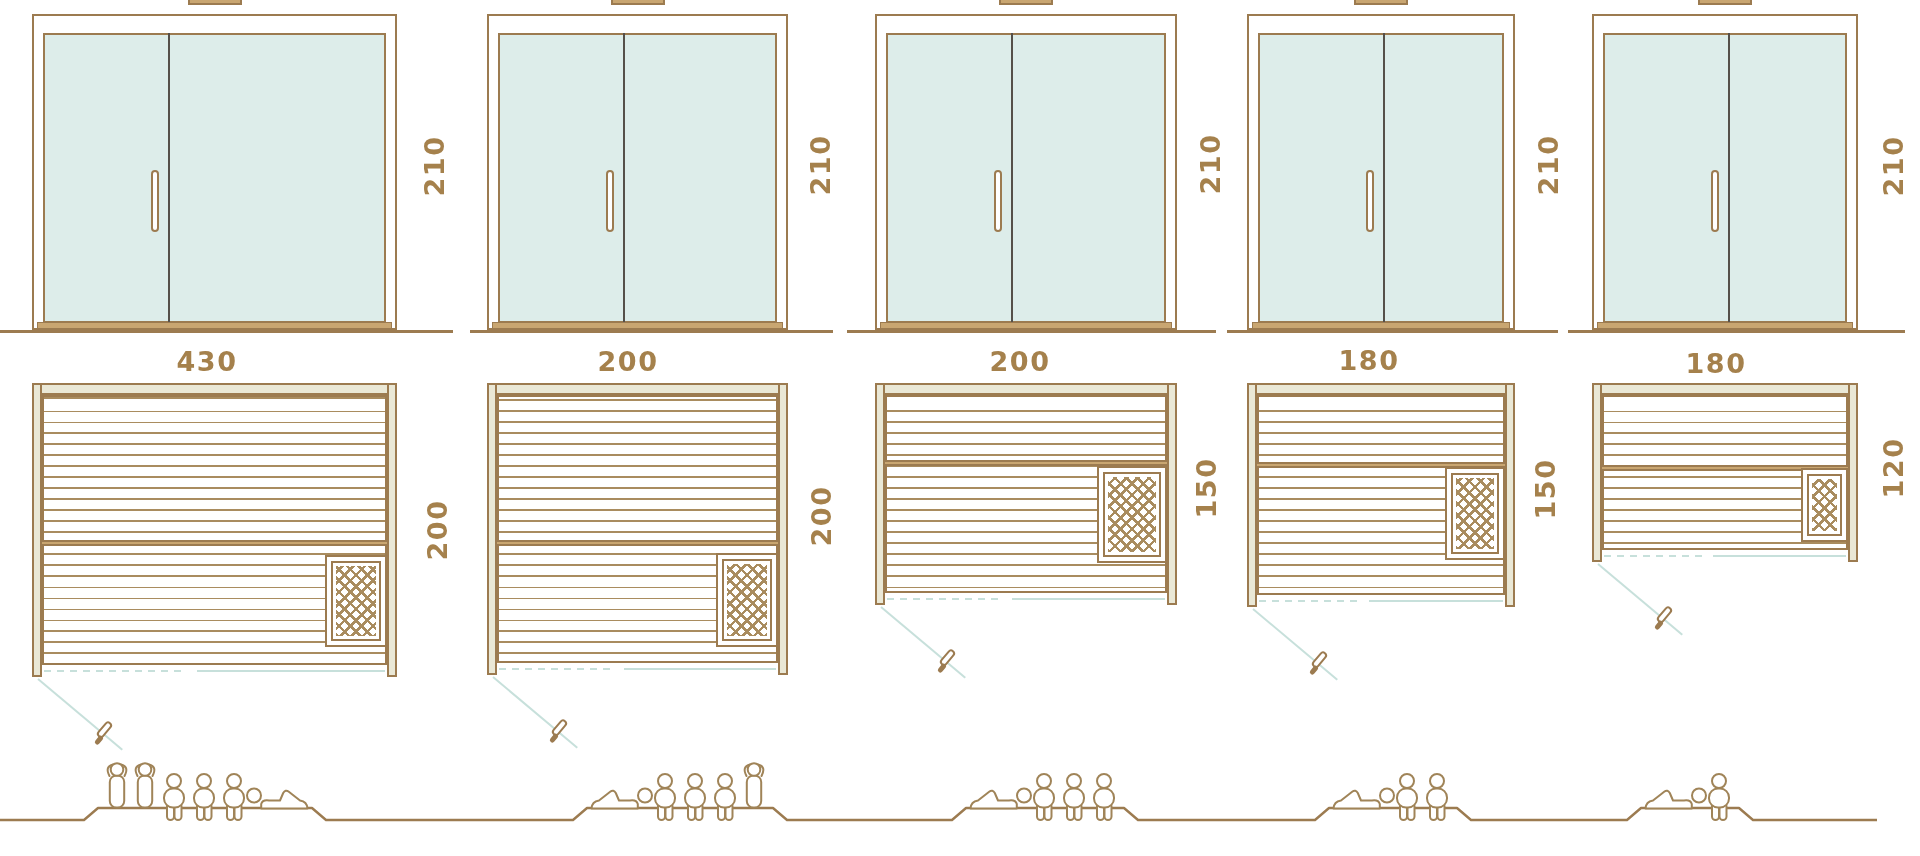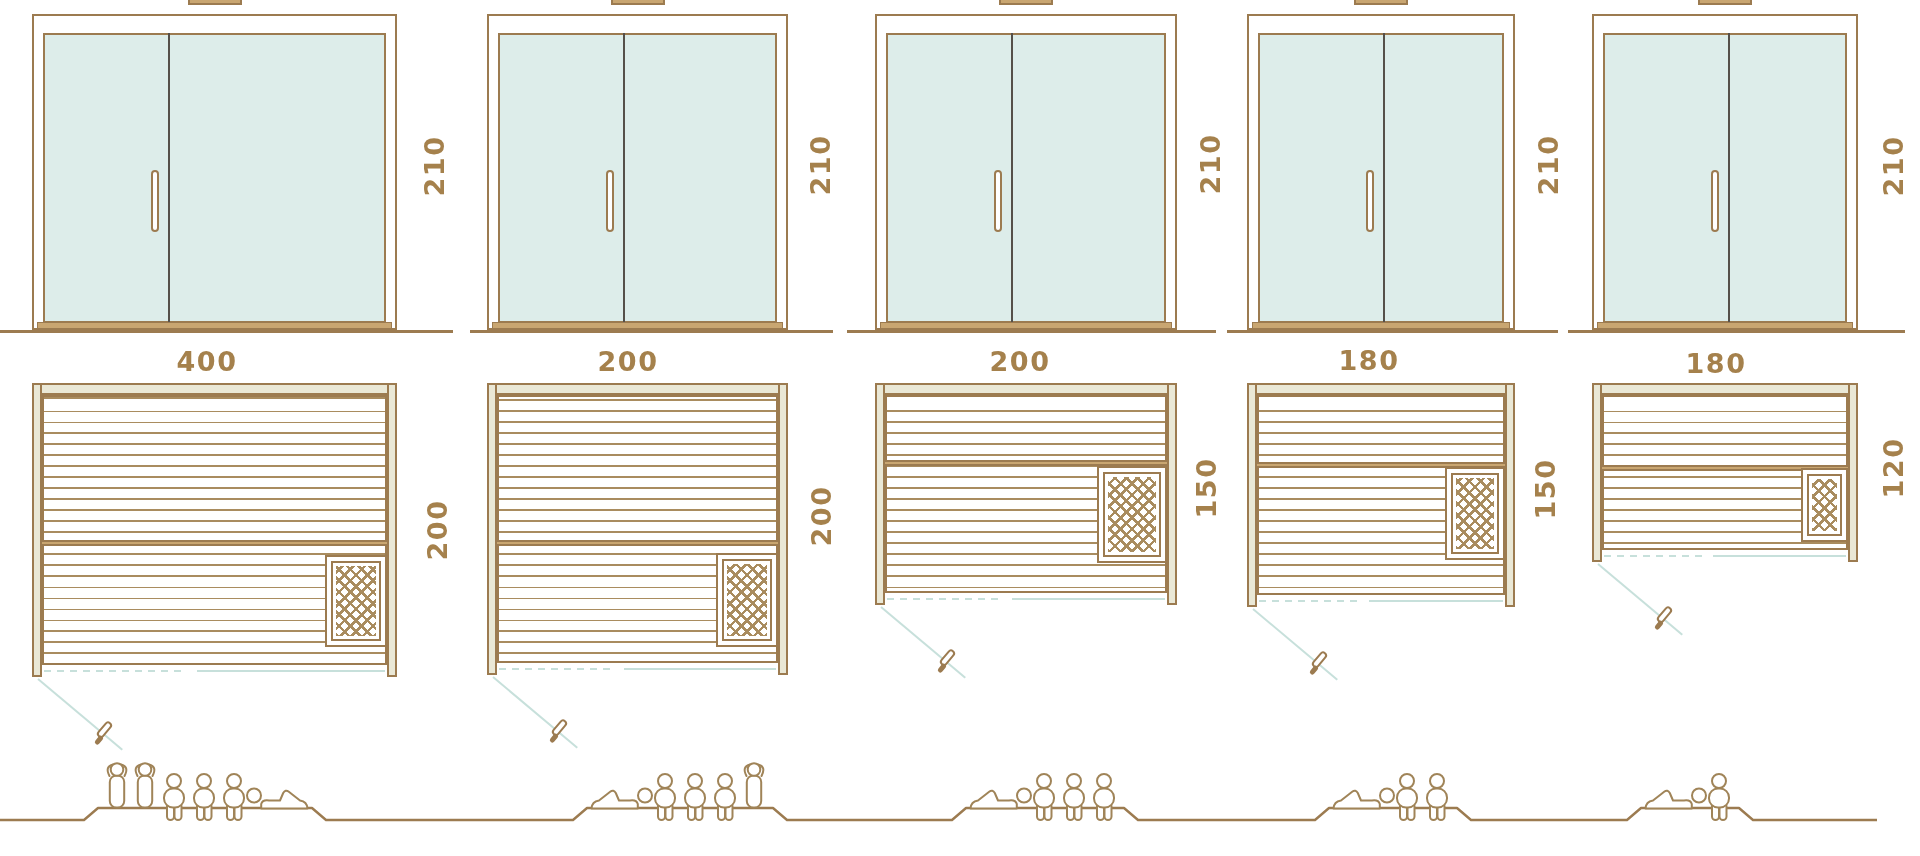--- a/index.html
+++ b/index.html
@@ -61,21 +61,21 @@
 
 <div id="canvas">
     <div class="abs " style="left: 0px; top: 0px;">
       <div class="abs stub" style="left: 187.5px; top: 0px; width: 54px; height: 5px;"></div>
       <div class="abs door-outer" style="left: 32px; top: 14px; width: 365px; height: 316px;"></div>
       <div class="abs glass" style="left: 43px; top: 33px; width: 343px; height: 290px;"></div>
       <div class="abs divider" style="left: 168px; top: 33px; height: 290px;"></div>
       <div class="abs handle" style="left: 151px; top: 170px; width: 8px; height: 62px;"></div>
       <div class="abs sill" style="left: 37px; top: 322px; width: 355px; height: 7px;"></div>
       <div class="abs groundline" style="left: 0px; top: 330px; width: 453px;"></div>
-      <div class="abs label" style="left: 207px; top: 361px;">400</div>
+      <div class="abs label" style="left: 207px; top: 361px;">430</div>
       <div class="abs label vlabel" style="left: 434px; top: 166px;">210</div>
       <div class="abs label vlabel" style="left: 437px; top: 530px;">200</div>
       <div class="abs wall" style="left: 32px; top: 383px; width: 365px; height: 12px;"></div>
       <div class="abs wall" style="left: 32px; top: 383px; width: 10px; height: 294px;"></div>
       <div class="abs wall" style="left: 387px; top: 383px; width: 10px; height: 294px;"></div>
       <div class="abs interior" style="left: 42px; top: 395px; width: 345px; height: 270px;"></div>
       <div class="abs bench" style="left: 42px; top: 540px; width: 345px; height: 6px;"></div>
       <div class="abs heater-outer" style="left: 325px; top: 555px; width: 62px; height: 92px;"></div>
       <div class="abs heater-inner" style="left: 331px; top: 561px; width: 50px; height: 80px;"></div>
       <div class="abs heater-hatch" style="left: 336px; top: 566px; width: 40px; height: 70px;"></div>

